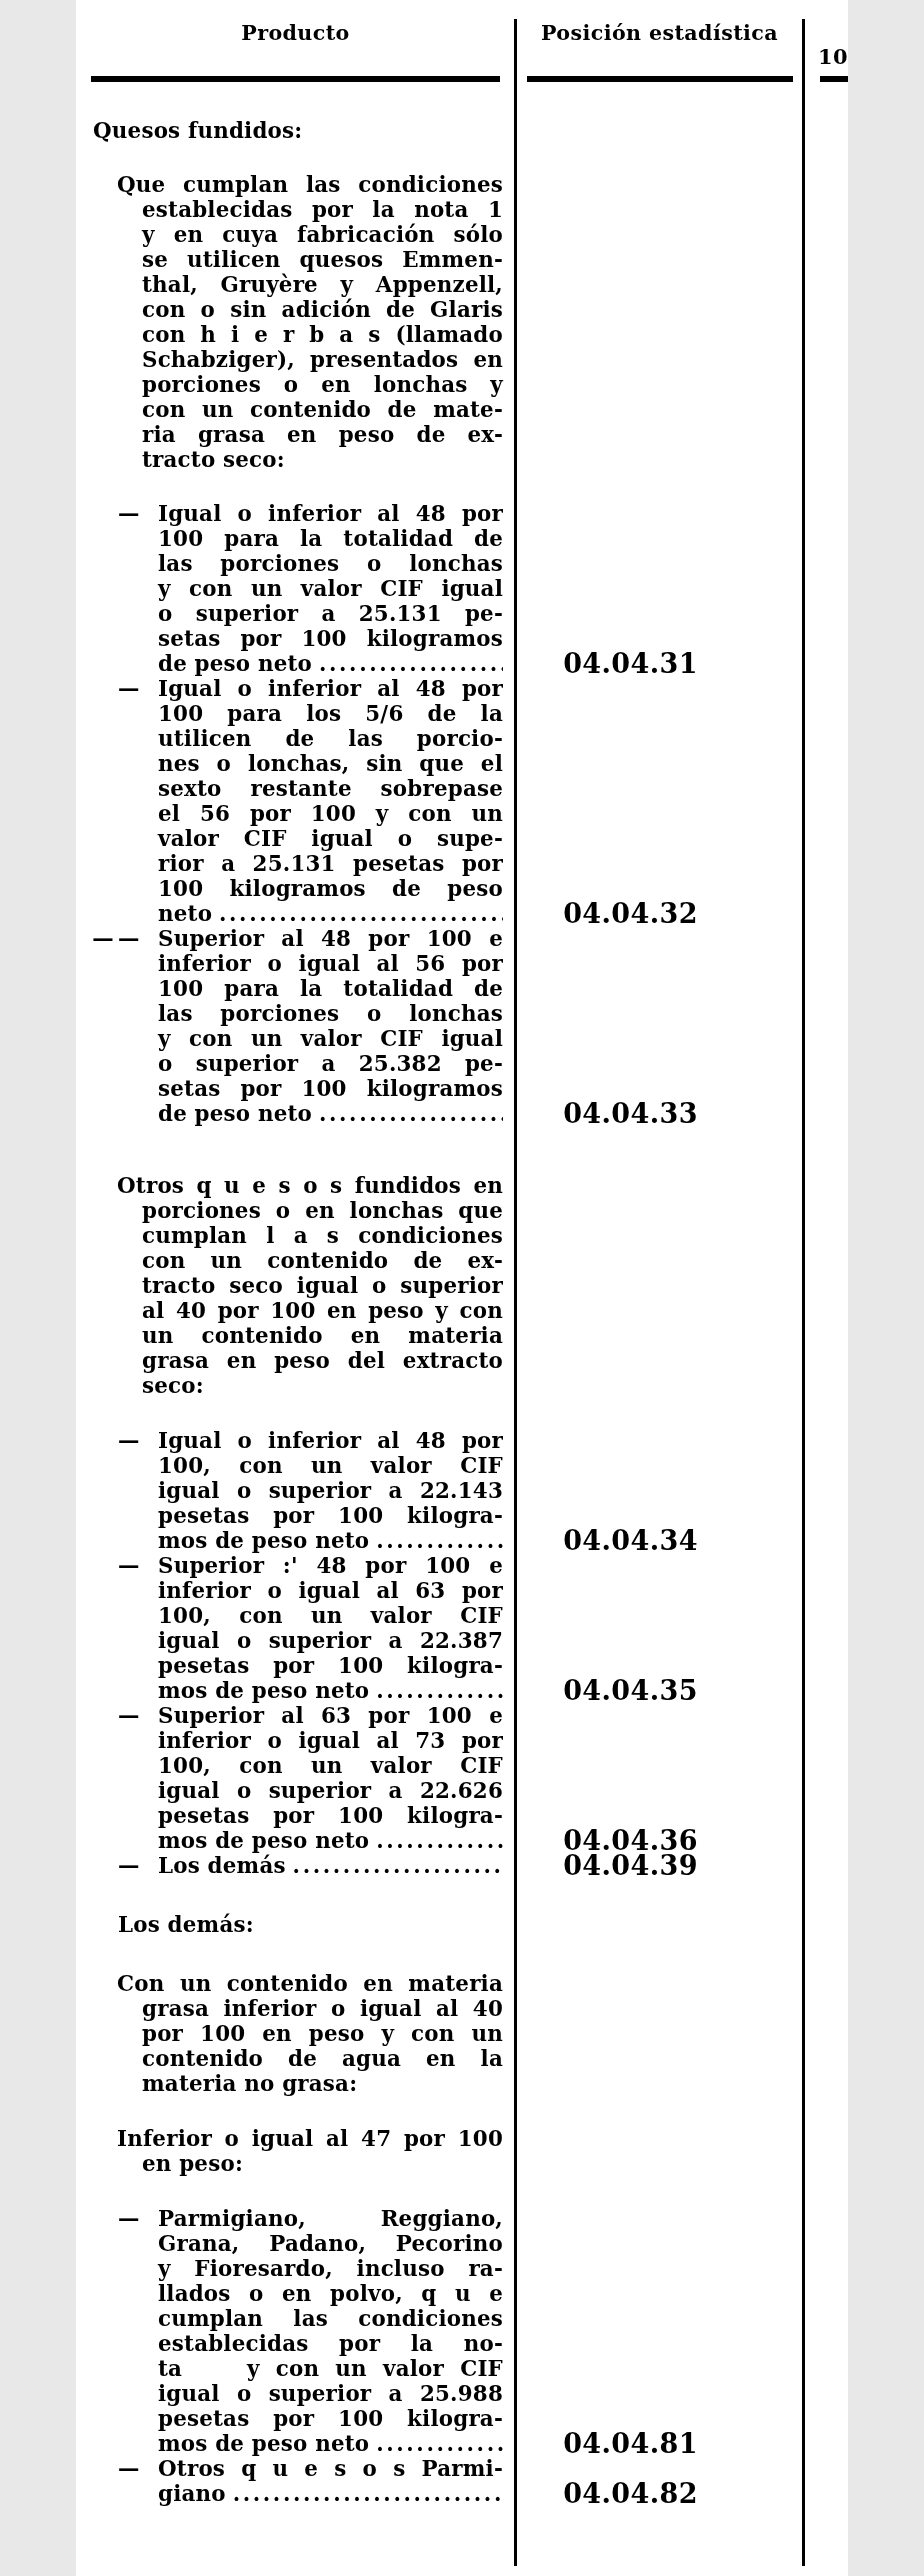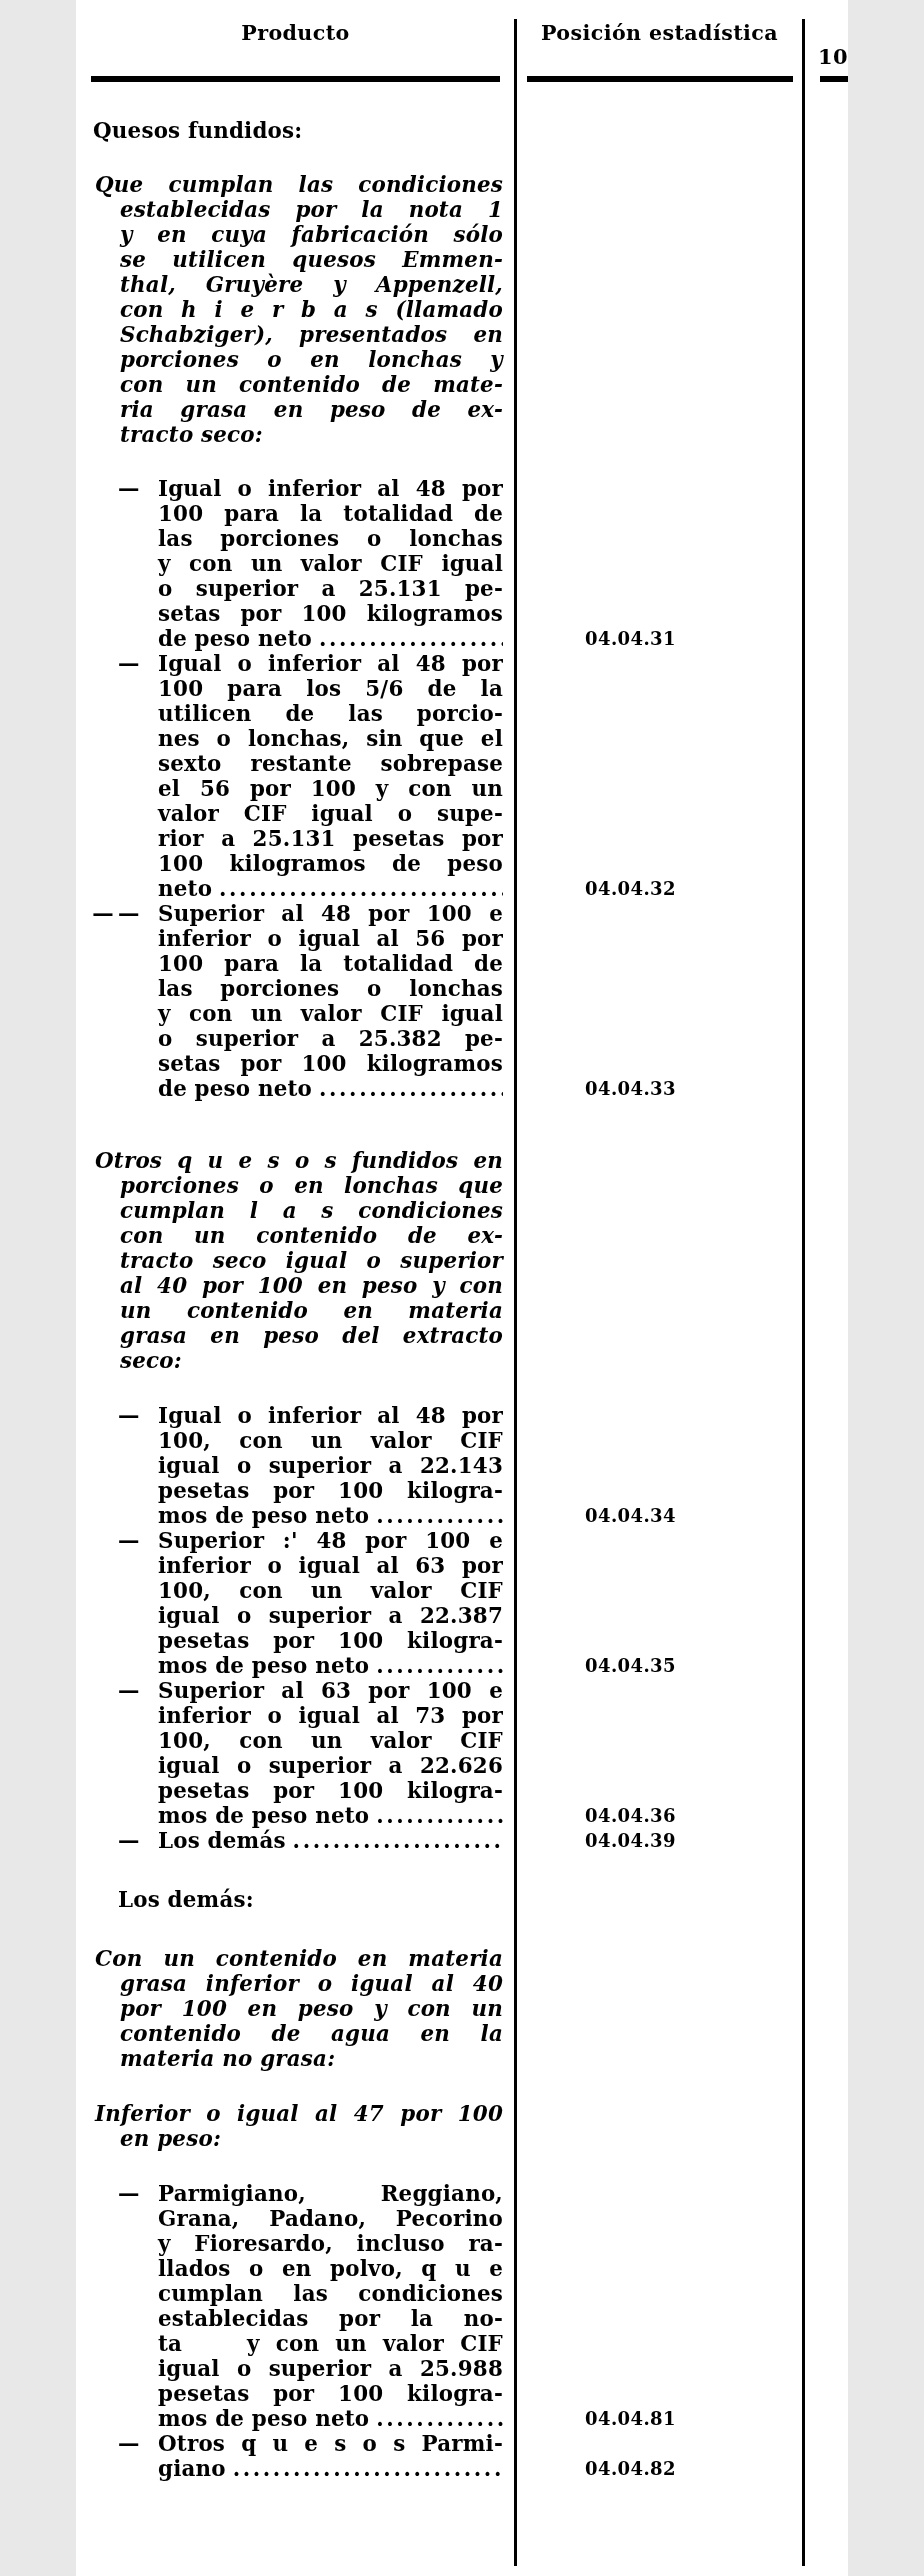--- a/index.html
+++ b/index.html
@@ -28,33 +28,33 @@
   .hbar.b2{margin-left:12px;margin-right:11px;}
   .hbar.b3{margin-left:16.3px;margin-right:3.4px;}
 
   
   .tbody{padding-top:36px;}
   .row{display:grid;grid-template-columns:439px 289px 196px;}
   .c1{padding-right:12px;}
   .c2{display:flex;align-items:flex-end;justify-content:center;padding-right:58px;}
   .c3{display:flex;align-items:flex-end;justify-content:center;}
   .block{position:relative;font-size:21.4px;line-height:25px;letter-spacing:0.2px;}
-  .block.para{padding-left:44px;font-style:italic;}
+  .block.para{padding-left:66px;}
   .block.para .line:first-child{text-indent:-25px;}
   .block.h0{padding-left:17px;}
   .block.h1{padding-left:42px;}
   .block.item{padding-left:82px;}
   .dash{position:absolute;top:0;line-height:25px;}
   .dash.d1{left:42px;}
   .dash.d2{left:16.3px;}
   .line.j{text-align:justify;text-align-last:justify;}
   .line.leader{display:flex;}
   .leader .lt{white-space:pre;}
   .leader .dotfill{flex:1;overflow:hidden;white-space:nowrap;letter-spacing:2.6px;margin-left:6.9px;}
-  .code,.price{font-size:18px;line-height:25px;letter-spacing:0.4px;}
+  .code,.price{font-size:27px;line-height:25px;letter-spacing:0.4px;}
 </style>
 </head>
 <body>
 
 <div class="page">
 
   <div class="vrule v1"></div>
   <div class="vrule v2"></div>
 
   <div class="hdr">
@@ -93,20 +93,21 @@
         <div class="c3"></div>
       </div>
       <div class="row" style="margin-top: 29px;">
         <div class="c1">
           <div class="block para">
             <div class="line j">Que cumplan las condiciones</div>
             <div class="line j">establecidas por la nota 1</div>
             <div class="line j">y en cuya fabricación sólo</div>
             <div class="line j">se utilicen quesos Emmen-</div>
             <div class="line j">thal, Gruyère y Appenzell,</div>
+            <div class="line j">con o sin adición de Glaris</div>
             <div class="line j">con h i e r b a s (llamado</div>
             <div class="line j">Schabziger), presentados en</div>
             <div class="line j">porciones o en lonchas y</div>
             <div class="line j">con un contenido de mate-</div>
             <div class="line j">ria grasa en peso de ex-</div>
             <div class="line">tracto seco:</div>
           </div>
         </div>
         <div class="c2"></div>
         <div class="c3"></div>

